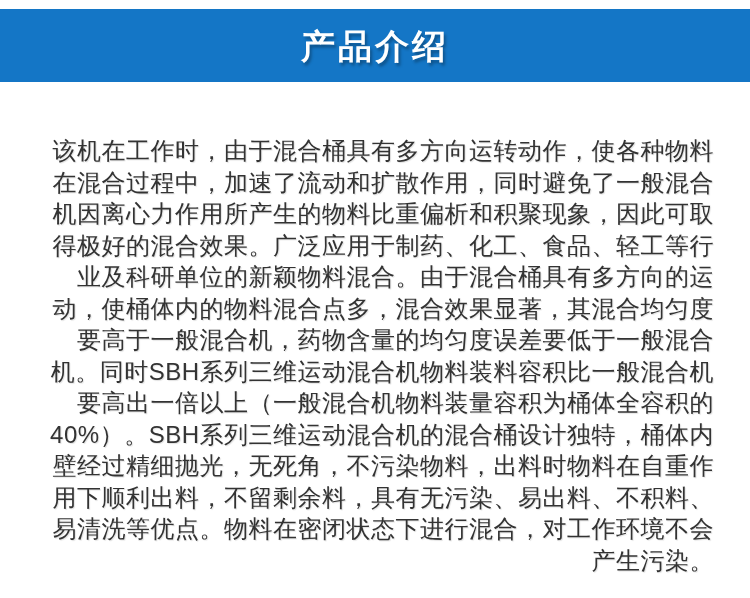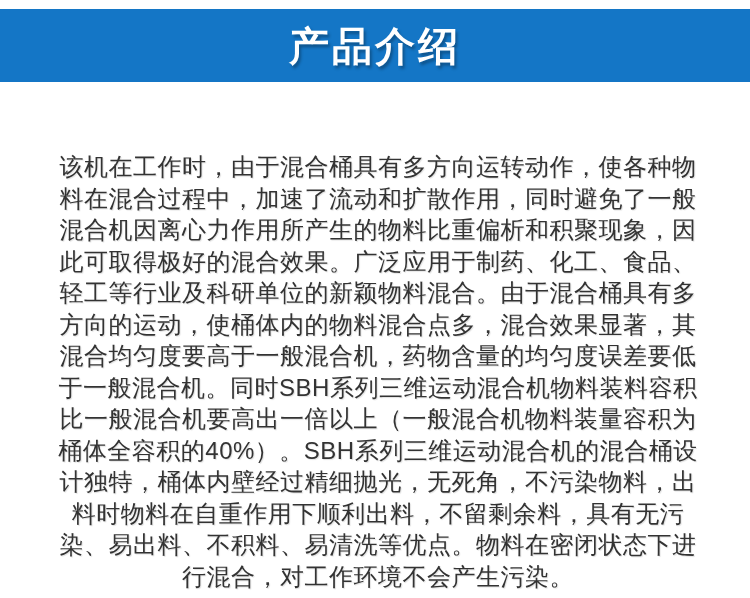--- a/index.html
+++ b/index.html
@@ -17,36 +17,36 @@
     margin-top: 9px;
     width: 750px;
     height: 73px;
     background: var(--banner_bg, #1476C6);
     display: flex;
     align-items: center;
     justify-content: center;
   }
   .banner-title {
     color: var(--banner_text, #ffffff);
-    font-size: 40px;
+    font-size: 34px;
     font-weight: bold;
     letter-spacing: 3px;
     line-height: 1;
     text-shadow: 2px 3px 3px rgba(0,0,0,0.30);
   }
   .content {
     padding: 53px 36px 0 42px;
   }
   .content p {
-    margin: 16px;
+    margin: 0;
     font-size: 24px;
     line-height: 31.5px;
     color: var(--body_text, #333333);
     letter-spacing: 0.5px;
-    text-align: center;
+    text-align: right;
     text-shadow: 1px 1px 1px rgba(0,0,0,0.12);
   }
 </style>
 </head>
 <body>
 
 <div class="banner">
   <span class="banner-title">产品介绍</span>
 </div>
 

